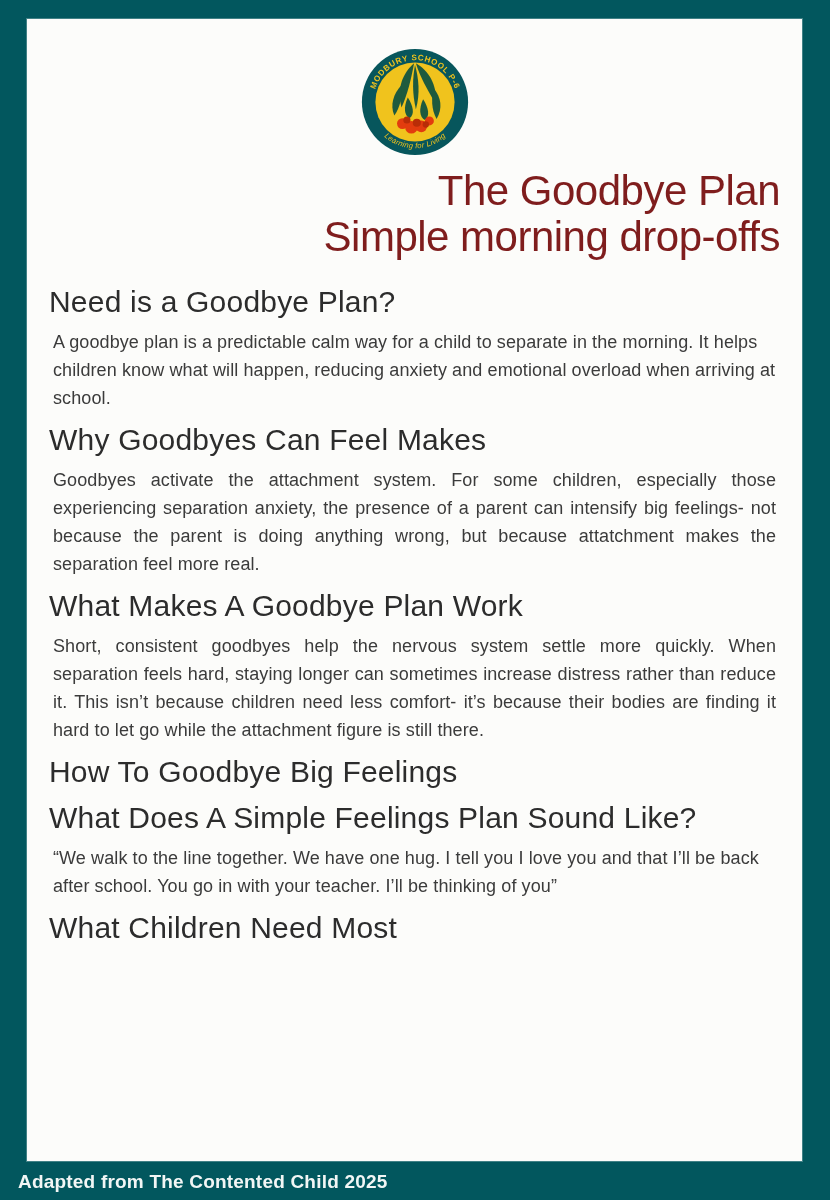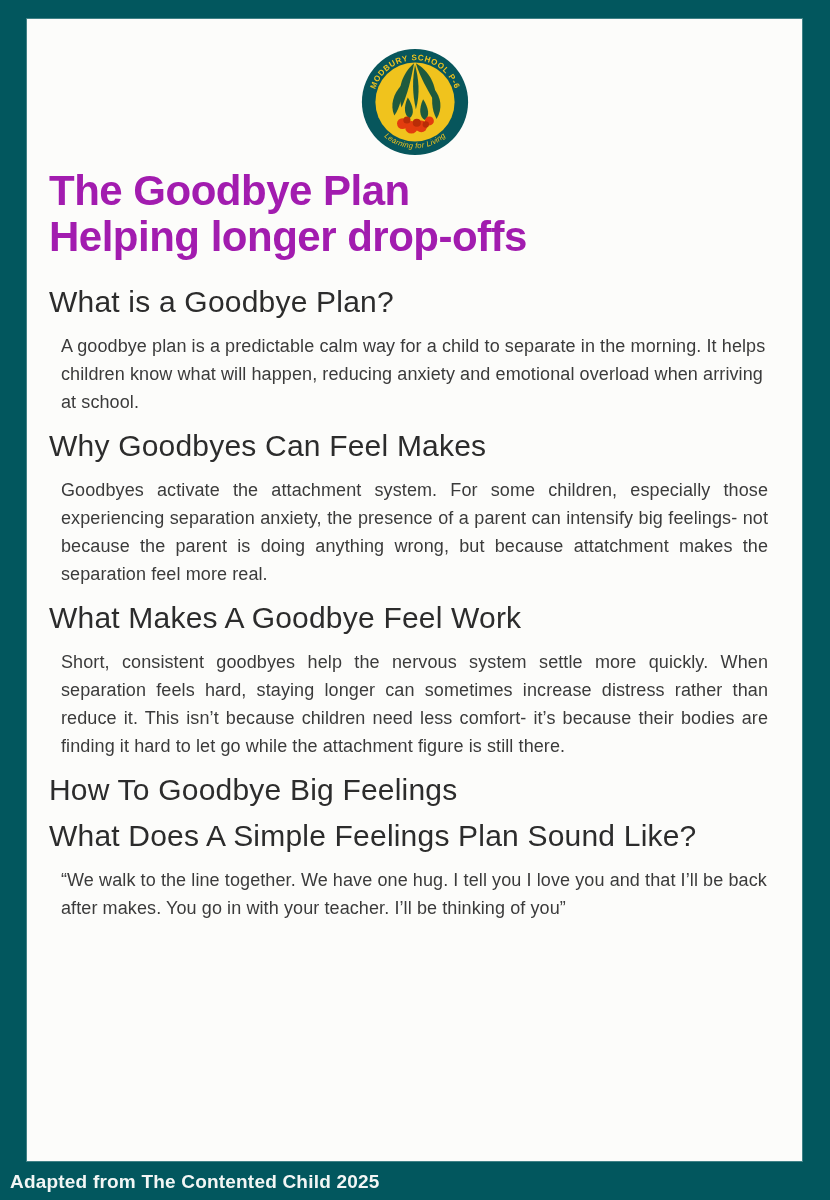--- a/index.html
+++ b/index.html
@@ -7,32 +7,32 @@
     position:relative;width:830px;height:1200px;background:#02575e;
     font-family:"Liberation Sans", sans-serif;overflow:hidden;
   }
   .content{
     position:absolute;left:27px;top:19px;width:775px;height:1142px;
     background:#fcfcfa;box-sizing:border-box;padding:0 22px;
     box-shadow:0 0 0 1px rgba(255,255,255,0.25);
   }
   .logo-wrap{text-align:center;margin:0;padding-top:29px;height:108px;line-height:0;}
   .logo{width:108px;height:108px;}
-  .title{margin:12px 0 24px 0;text-align:left;color:#a21caf;font-weight:bold;}
+  .title{margin:12px 0 24px 0;text-align:right;color:#7f1d1d;font-weight:normal;}
   .title .t{display:block;font-size:42px;line-height:46px;letter-spacing:-0.5px;}
   h2.sec-h{
     font-size:30px;line-height:36px;font-weight:normal;color:#2c2c2c;
     margin:10px 0 8px 0;letter-spacing:0.2px;
   }
   p.sec-p{
-    font-size:18px;line-height:28px;color:#3b3b3b;margin:12px;letter-spacing:0.1px;
+    font-size:18px;line-height:28px;color:#3b3b3b;margin:4px;letter-spacing:0.1px;
   }
   p.just{text-align:justify;}
   .footer{
-    position:absolute;left:10px;top:1163px;height:37px;display:flex;align-items:center;
+    position:absolute;left:18px;top:1163px;height:37px;display:flex;align-items:center;
     color:#f2f6f5;font-weight:bold;font-size:19px;letter-spacing:0.2px;
   }
 </style>
 </head>
 <body>
 
 <div class="page">
   <div class="content">
 
     <div class="logo-wrap">
@@ -68,46 +68,47 @@
           <textPath href="#arcTop" startOffset="50%" text-anchor="middle">MODBURY SCHOOL P-6</textPath>
         </text>
         <text font-size="8.5" font-style="italic" fill="#f0c31d" letter-spacing="0.3" font-family="Liberation Sans, sans-serif">
           <textPath href="#arcBot" startOffset="50%" text-anchor="middle">Learning for Living</textPath>
         </text>
       </svg>
     </div>
 
     <h1 class="title">
       <span class="t">The Goodbye Plan</span>
-      <span class="t">Helping longer drop-offs</span>
+      <span class="t">Simple morning drop-offs</span>
     </h1>
 
     <section>
-      <h2 class="sec-h">What is a Goodbye Plan?</h2>
+      <h2 class="sec-h">Need is a Goodbye Plan?</h2>
       <p class="sec-p">A goodbye plan is a predictable calm way for a child to separate in the morning. It helps children know what will happen, reducing anxiety and emotional overload when arriving at school.</p>
     </section>
 
     <section>
       <h2 class="sec-h">Why Goodbyes Can Feel Makes</h2>
       <p class="sec-p just">Goodbyes activate the attachment system. For some children, especially those experiencing separation anxiety, the presence of a parent can intensify big feelings- not because the parent is doing anything wrong, but because attatchment makes the separation feel more real.</p>
     </section>
 
     <section>
-      <h2 class="sec-h">What Makes A Goodbye Feel Work</h2>
+      <h2 class="sec-h">What Makes A Goodbye Plan Work</h2>
       <p class="sec-p just">Short, consistent goodbyes help the nervous system settle more quickly. When separation feels hard, staying longer can sometimes increase distress rather than reduce it. This isn’t because children need less comfort- it’s because their bodies are finding it hard to let go while the attachment figure is still there.</p>
     </section>
 
     <section>
       <h2 class="sec-h">How To Goodbye Big Feelings</h2>
     </section>
 
     <section>
       <h2 class="sec-h">What Does A Simple Feelings Plan Sound Like?</h2>
-      <p class="sec-p">“We walk to the line together. We have one hug. I tell you I love you and that I’ll be back after makes. You go in with your teacher. I’ll be thinking of you”</p>
+      <p class="sec-p">“We walk to the line together. We have one hug. I tell you I love you and that I’ll be back after school. You go in with your teacher. I’ll be thinking of you”</p>
     </section>
 
     <section>
+      <h2 class="sec-h">What Children Need Most</h2>
     </section>
 
   </div>
 
   <div class="footer">Adapted from The Contented Child 2025</div>
 </div>
 
 </body></html>

